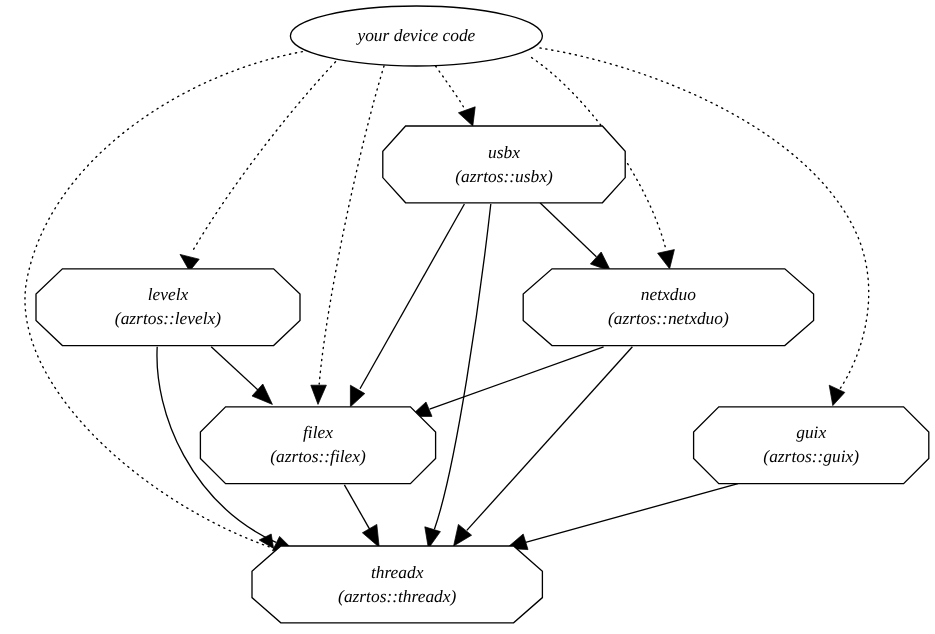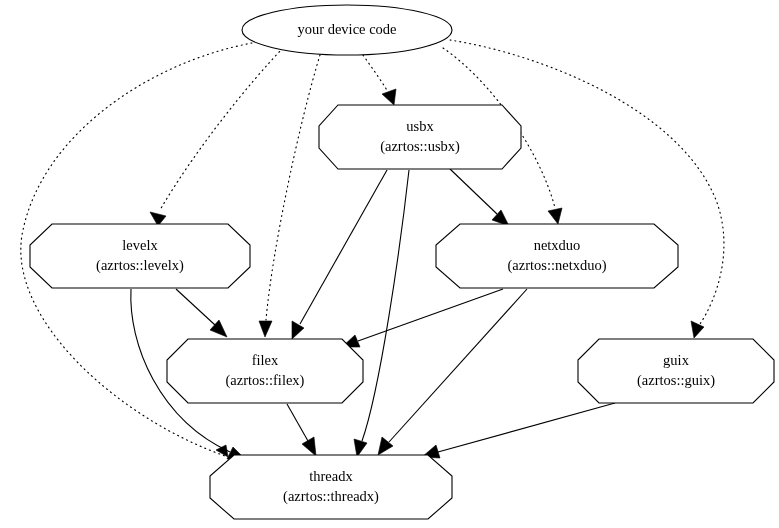--- a/index.html
+++ b/index.html
@@ -7,20 +7,21 @@
     padding: 0;
     background: #ffffff;
   }
   #canvas {
     position: relative;
     width: 779px;
     height: 528px;
     background: #ffffff;
     overflow: hidden;
     font-family: "Liberation Serif", "DejaVu Serif", serif;
+    font-style: italic;
   }
   svg#graph {
     display: block;
     width: 779px;
     height: 528px;
   }
   .node-shape {
     fill: #ffffff;
     stroke: #000000;
     stroke-width: 1.1;

